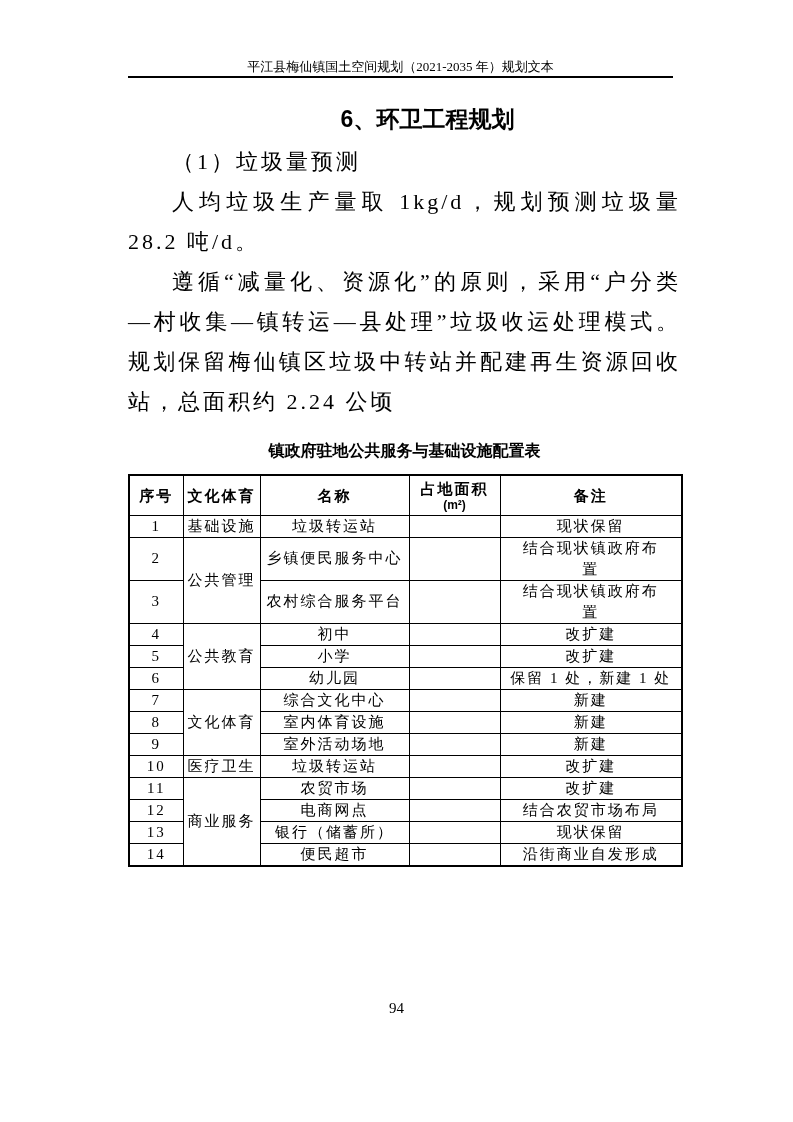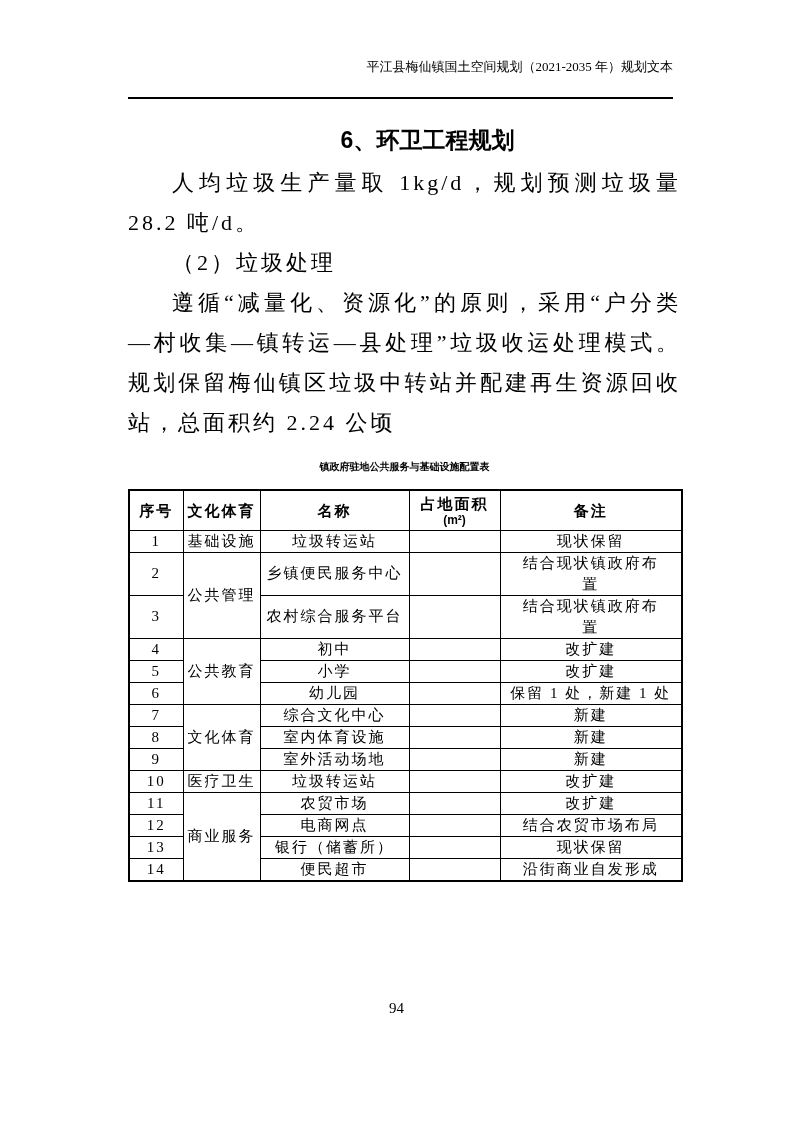--- a/index.html
+++ b/index.html
@@ -12,23 +12,23 @@
     font-family:"Liberation Serif","DejaVu Serif",serif;
     color:#000;
   }
   .content {
     position:absolute; left:128px; top:0; width:553px;
   }
   
   .doc-header {
     margin-top:58px;
     width:545px;
-    display:flex; justify-content:flex-end; align-items:flex-end;
+    display:flex; justify-content:center; align-items:flex-end;
     font-size:13px;
-    padding-bottom:21px;
+    padding-bottom:0;
     border-bottom:2px solid #000;
   }
   
   .section-heading {
     margin-top:26px;
     padding-left:46px;
     font-family:"Liberation Sans","DejaVu Sans",sans-serif;
     font-weight:bold;
     font-size:23px;
     line-height:30px;
@@ -37,26 +37,26 @@
   .body-text { margin-top:8px; }
   .body-text p {
     font-size:22px;
     line-height:40px;
     letter-spacing:3px;
     text-align:justify;
     text-indent:2em;
   }
   
   .table-title {
-    margin-top:14px;
+    margin-top:20px;
     width:553px;
     text-align:center;
-    font-family:Liberation Serif, serif;
+    font-family:Liberation Mono, monospace;
     font-weight:bold;
-    font-size:10px;
+    font-size:16px;
     line-height:20px;
   }
   table.config-table {
     margin-top:12px;
     width:553px;
     table-layout:fixed;
     border-collapse:collapse;
     border:2px solid #000;
   }
   .config-table th, .config-table td {
@@ -98,22 +98,22 @@
   <div class="content">
 
     <div class="doc-header">
       <span>平江县梅仙镇国土空间规划（2021-2035 年）</span>
       <span>规划文本</span>
     </div>
 
     <h2 class="section-heading">6、环卫工程规划</h2>
 
     <div class="body-text">
+      <p>（1）垃圾量预测</p>
       <p>人均垃圾生产量取 1kg/d，规划预测垃圾量 28.2 吨/d。</p>
-      <p>（2）垃圾处理</p>
       <p>遵循“减量化、资源化”的原则，采用“户分类—村收集—镇转运—县处理”垃圾收运处理模式。规划保留梅仙镇区垃圾中转站并配建再生资源回收站，总面积约 2.24 公顷</p>
     </div>
 
     <div class="table-title">镇政府驻地公共服务与基础设施配置表</div>
 
     <table class="config-table">
       <colgroup>
         <col style="width:54px">
           <col style="width:77px">
           <col style="width:149px">

